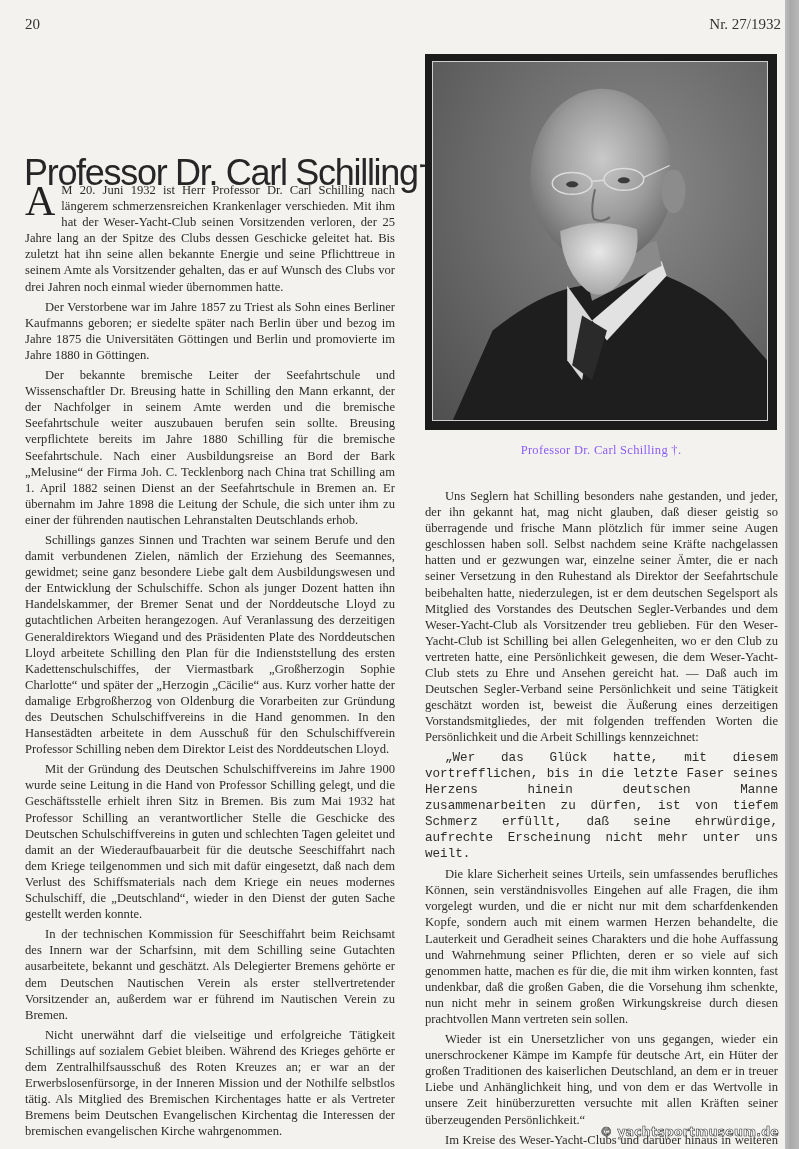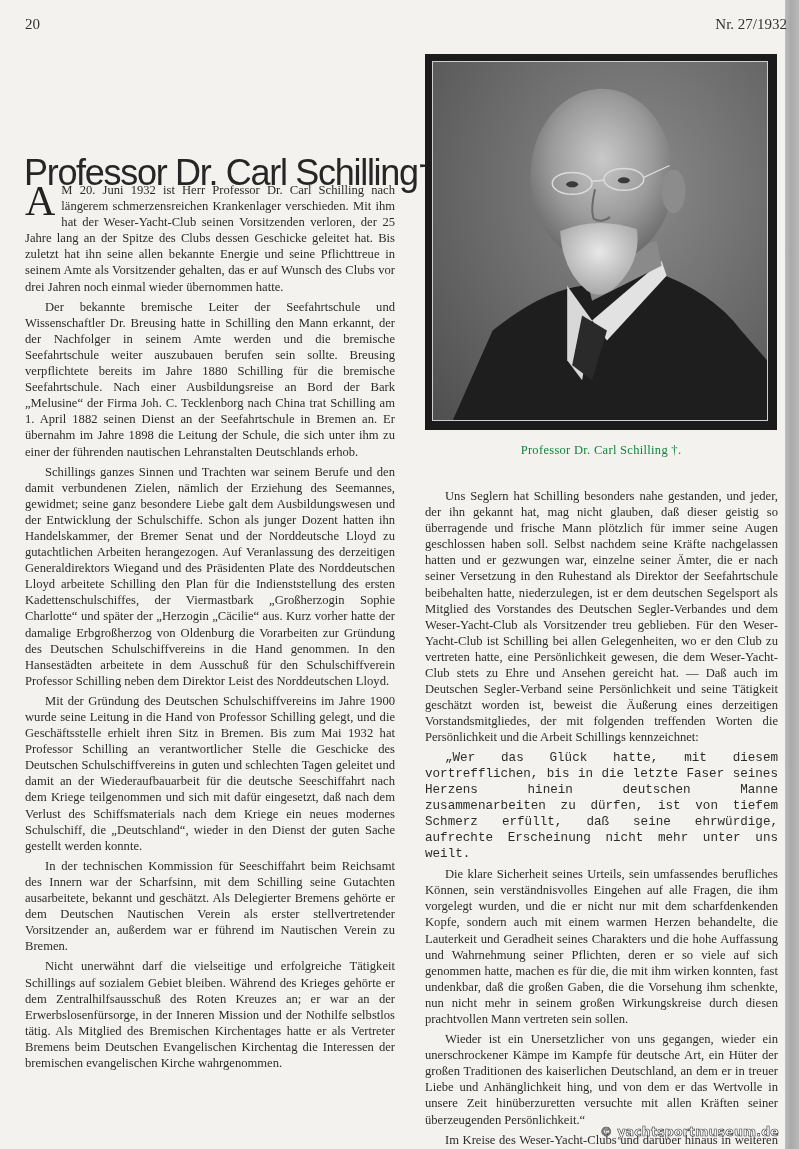--- a/index.html
+++ b/index.html
@@ -11,21 +11,21 @@
   }
   .page-edge {
     position: absolute; top: 0; right: 0; width: 14px; height: 1149px;
     background: linear-gradient(to right, #bdbdbd, #a9a9a9 40%, #b8b8b8);
   }
   .page-num {
     position: absolute; left: 25px; top: 16px;
     font-size: 15px; font-family: "Liberation Serif", serif; color: #333;
   }
   .issue {
-    position: absolute; right: 12px; top: 16px;
+    position: absolute; right: 18px; top: 16px;
     font-size: 15px; font-family: "Liberation Serif", serif; color: #333;
   }
   .title {
     position: absolute; left: 24px; top: 128px; width: 380px;
     font-family: "Liberation Sans", "DejaVu Sans", sans-serif;
     font-size: 36px; letter-spacing: -1.3px; color: #262626; white-space: nowrap;
     font-weight: normal;
   }
   .col {
     position: absolute; font-family: "Liberation Serif", serif;
@@ -47,41 +47,42 @@
     background: #1b1b1b; box-sizing: border-box;
   }
   .photo-inner {
     position: absolute; left: 7px; top: 7px; right: 9px; bottom: 9px;
     border: 1px solid #cfcfcf; overflow: hidden;
     background: radial-gradient(ellipse at 60% 35%, #8a8a8a 0%, #6f6f6f 45%, #4f4f4f 100%);
   }
   .photo-inner svg { width: 100%; height: 100%; display: block; }
   .caption {
     position: absolute; left: 425px; top: 443px; width: 352px; text-align: center;
-    font-family: "Liberation Serif", serif; font-size: 12.5px; color: #15803d;
+    font-family: "Liberation Serif", serif; font-size: 12.5px; color: #8b5cf6;
     letter-spacing: 0.3px;
   }
   .watermark {
     position: absolute; right: 20px; bottom: 10px;
     font-family: "DejaVu Sans", sans-serif; font-size: 12.5px; font-weight: bold;
     color: #ffffff; -webkit-text-stroke: 0.6px #333; letter-spacing: 0.2px; margin-top: 29px;
   }
 </style>
 </head>
 <body>
 
 <div class="page-edge"></div>
 
 <div class="page-num">20</div>
 <div class="issue">Nr. 27/1932</div>
 
 <h1 class="title">Professor Dr. Carl Schilling†</h1>
 
 <div class="col col-left">
   <p class="first"><span class="dropcap">A</span><span>M 20. Juni 1932 ist Herr Professor Dr. Carl Schilling nach längerem schmerzensreichen Krankenlager verschieden. Mit ihm hat der Weser-Yacht-Club seinen Vorsitzenden verloren, der 25 Jahre lang an der Spitze des Clubs dessen Geschicke geleitet hat. Bis zuletzt hat ihn seine allen bekannte Energie und seine Pflichttreue in seinem Amte als Vorsitzender gehalten, das er auf Wunsch des Clubs vor drei Jahren noch einmal wieder übernommen hatte.</span></p>
+  <p>Der Verstorbene war im Jahre 1857 zu Triest als Sohn eines Berliner Kaufmanns geboren; er siedelte später nach Berlin über und bezog im Jahre 1875 die Universitäten Göttingen und Berlin und promovierte im Jahre 1880 in Göttingen.</p>
   <p>Der bekannte bremische Leiter der Seefahrtschule und Wissenschaftler Dr. Breusing hatte in Schilling den Mann erkannt, der der Nachfolger in seinem Amte werden und die bremische Seefahrtschule weiter auszubauen berufen sein sollte. Breusing verpflichtete bereits im Jahre 1880 Schilling für die bremische Seefahrtschule. Nach einer Ausbildungsreise an Bord der Bark „Melusine“ der Firma Joh. C. Tecklenborg nach China trat Schilling am 1. April 1882 seinen Dienst an der Seefahrtschule in Bremen an. Er übernahm im Jahre 1898 die Leitung der Schule, die sich unter ihm zu einer der führenden nautischen Lehranstalten Deutschlands erhob.</p>
   <p>Schillings ganzes Sinnen und Trachten war seinem Berufe und den damit verbundenen Zielen, nämlich der Erziehung des Seemannes, gewidmet; seine ganz besondere Liebe galt dem Ausbildungswesen und der Entwicklung der Schulschiffe. Schon als junger Dozent hatten ihn Handelskammer, der Bremer Senat und der Norddeutsche Lloyd zu gutachtlichen Arbeiten herangezogen. Auf Veranlassung des derzeitigen Generaldirektors Wiegand und des Präsidenten Plate des Norddeutschen Lloyd arbeitete Schilling den Plan für die Indienststellung des ersten Kadettenschulschiffes, der Viermastbark „Großherzogin Sophie Charlotte“ und später der „Herzogin „Cäcilie“ aus. Kurz vorher hatte der damalige Erbgroßherzog von Oldenburg die Vorarbeiten zur Gründung des Deutschen Schulschiffvereins in die Hand genommen. In den Hansestädten arbeitete in dem Ausschuß für den Schulschiffverein Professor Schilling neben dem Direktor Leist des Norddeutschen Lloyd.</p>
   <p>Mit der Gründung des Deutschen Schulschiffvereins im Jahre 1900 wurde seine Leitung in die Hand von Professor Schilling gelegt, und die Geschäftsstelle erhielt ihren Sitz in Bremen. Bis zum Mai 1932 hat Professor Schilling an verantwortlicher Stelle die Geschicke des Deutschen Schulschiffvereins in guten und schlechten Tagen geleitet und damit an der Wiederaufbauarbeit für die deutsche Seeschiffahrt nach dem Kriege teilgenommen und sich mit dafür eingesetzt, daß nach dem Verlust des Schiffsmaterials nach dem Kriege ein neues modernes Schulschiff, die „Deutschland“, wieder in den Dienst der guten Sache gestellt werden konnte.</p>
   <p>In der technischen Kommission für Seeschiffahrt beim Reichsamt des Innern war der Scharfsinn, mit dem Schilling seine Gutachten ausarbeitete, bekannt und geschätzt. Als Delegierter Bremens gehörte er dem Deutschen Nautischen Verein als erster stellvertretender Vorsitzender an, außerdem war er führend im Nautischen Verein zu Bremen.</p>
   <p>Nicht unerwähnt darf die vielseitige und erfolgreiche Tätigkeit Schillings auf sozialem Gebiet bleiben. Während des Krieges gehörte er dem Zentralhilfsausschuß des Roten Kreuzes an; er war an der Erwerbslosenfürsorge, in der Inneren Mission und der Nothilfe selbstlos tätig. Als Mitglied des Bremischen Kirchentages hatte er als Vertreter Bremens beim Deutschen Evangelischen Kirchentag die Interessen der bremischen evangelischen Kirche wahrgenommen.</p>
 </div>
 
 <div class="photo-frame">
   <div class="photo-inner" title="Portrait photograph of Professor Dr. Carl Schilling">
     <svg viewBox="0 0 336 360" preserveAspectRatio="none">

